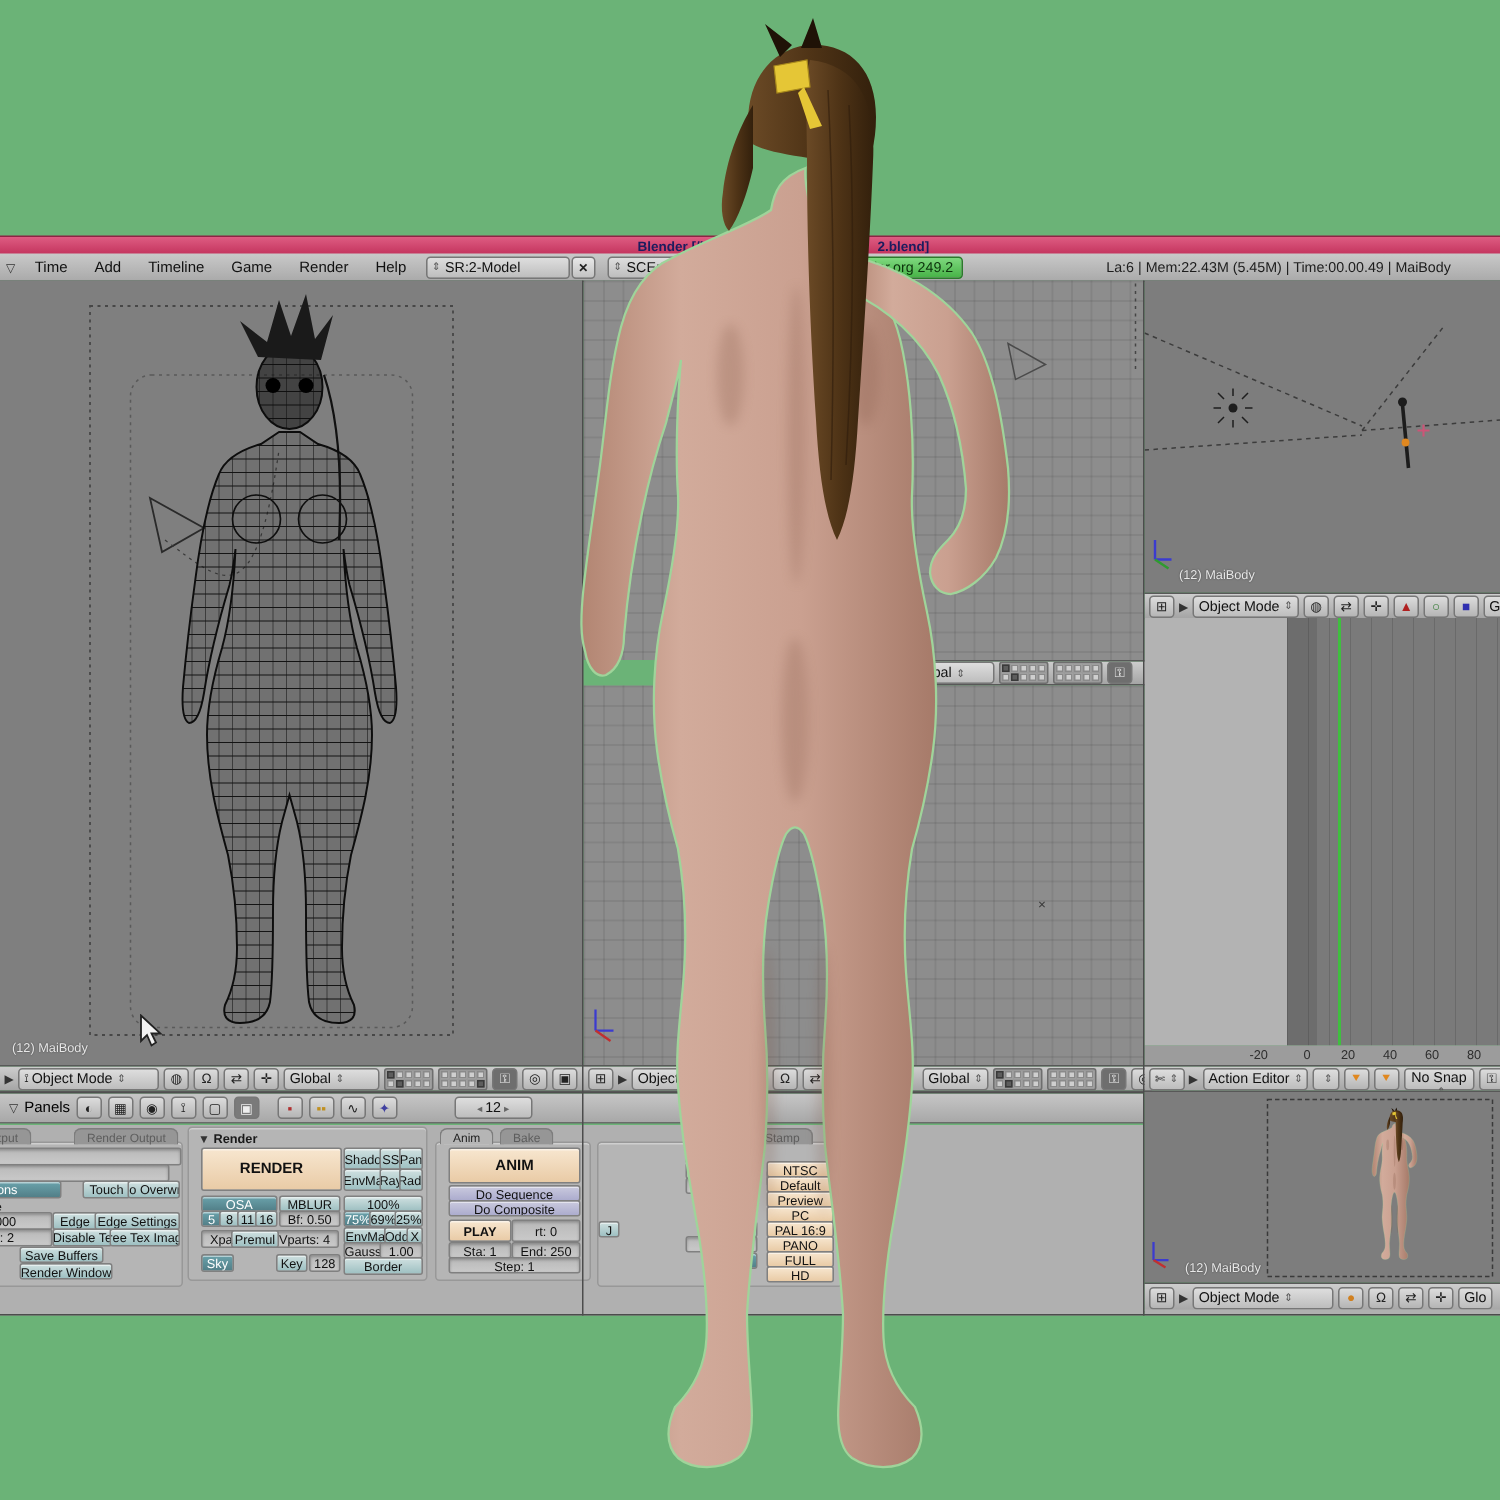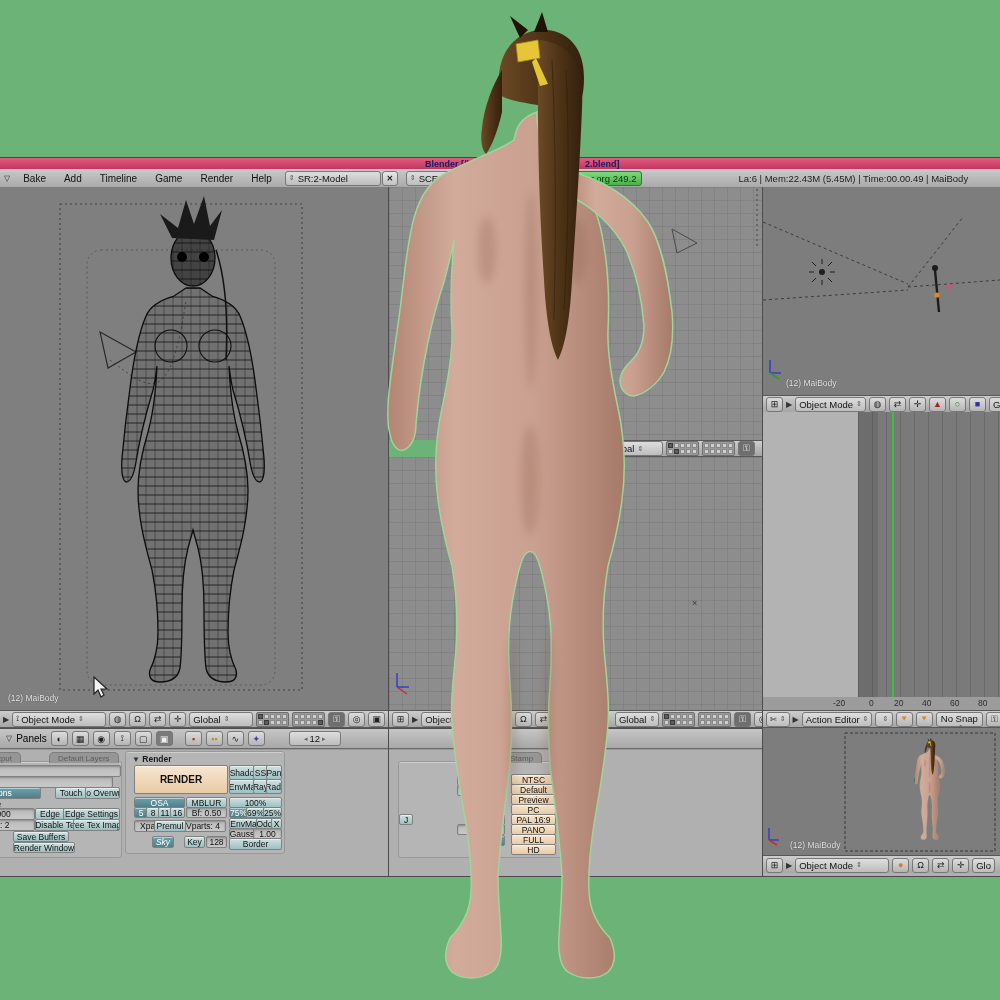--- a/index.html
+++ b/index.html
@@ -73,21 +73,21 @@
 
 <div id="screen">
 
   <div class="abs" id="titlebar">
     <div class="abs title-frag" style="left:425px;">Blender [/home/ha</div>
     <div class="abs title-frag" style="left:585px;">2.blend]</div>
   </div>
 
   <div class="abs" id="menubar">
     <span class="tri" style="padding:0 4px;">▽</span>
-    <span class="menu-item">Bake</span>
+    <span class="menu-item">Time</span>
     <span class="menu-item">Add</span>
     <span class="menu-item">Timeline</span>
     <span class="menu-item">Game</span>
     <span class="menu-item">Render</span>
     <span class="menu-item">Help</span>
     <span class="dd" style="width:88px;margin-left:4px;">
       <span class="pre">⇕</span>
       <span>SR:2-Model</span>
       </span>
     <span class="xbtn">✕</span>
@@ -404,34 +404,34 @@
     <span class="icon-btn">◐</span>
     <span class="icon-btn">▦</span>
     <span class="icon-btn">◉</span>
     <span class="icon-btn">⟟</span>
     <span class="icon-btn">▢</span>
     <span class="icon-btn" style="background:#7a7a7a;color:#eee;">▣</span>
     <span class="icon-btn" style="margin-left:8px;color:#b03030;">▪</span>
     <span class="icon-btn" style="color:#c09020;">▪▪</span>
     <span class="icon-btn">∿</span>
     <span class="icon-btn" style="color:#4040a0;">✦</span>
-    <span class="dd" style="margin-left:20px;width:44px;justify-content:center;">
+    <span class="dd" style="margin-left:34px;width:44px;justify-content:center;">
       <span class="spn-arr">◂</span>
         <span>12</span>
         <span class="spn-arr">▸</span>
       </span>
   </div>
   <div class="abs" id="bw-body"></div>
 
   <div class="panel" style="left:-50px;top:761px;width:170px;height:95px;">
     <span class="ptab" style="left:28px;">
         <span>Output</span>
       </span>
     <span class="ptab" style="left:98px;">
-        <span>Default Layers</span>
+        <span>Render Output</span>
       </span>
     <div class="btn field" style="left:2px;top:3px;width:163px;height:10px;justify-content:flex-start;padding-left:3px;">mp/</div>
     <div class="btn field" style="left:2px;top:14px;width:155px;height:10px;justify-content:flex-start;padding-left:3px;">ackbuf</div>
     <div class="btn teal-act" style="left:2px;top:25px;width:86px;height:10px;">ensions</div>
     <div class="btn" style="left:104px;top:25px;width:30px;height:10px;">Touch</div>
     <div class="btn" style="left:134px;top:25px;width:33px;height:10px;">No Overwrit</div>
     <div class="plain" style="left:4px;top:37px;">o Set Scene</div>
     <div class="btn field" style="left:2px;top:46px;width:80px;height:10px;">er: 0.000</div>
     <div class="btn" style="left:84px;top:46px;width:28px;height:10px;">Edge</div>
     <div class="btn" style="left:112px;top:46px;width:55px;height:10px;">Edge Settings</div>
@@ -465,27 +465,43 @@
     <div class="btn teal-act" style="left:103px;top:55px;width:17px;height:9px;">75%</div>
     <div class="btn" style="left:120px;top:55px;width:17px;height:9px;">69%</div>
     <div class="btn" style="left:137px;top:55px;width:17px;height:9px;">25%</div>
     <div class="btn field" style="left:8px;top:68px;width:44px;height:10px;">Xparts: 4</div>
     <div class="btn field" style="left:54px;top:68px;width:44px;height:10px;">Vparts: 4</div>
     <div class="btn" style="left:103px;top:66px;width:27px;height:9px;">EnvMa</div>
     <div class="btn" style="left:130px;top:66px;width:15px;height:9px;">Odd</div>
     <div class="btn" style="left:145px;top:66px;width:9px;height:9px;">X</div>
     <div class="btn field" style="left:103px;top:76px;width:24px;height:9px;">Gauss</div>
     <div class="btn field" style="left:127px;top:76px;width:27px;height:9px;">1.00</div>
-    <div class="btn teal-act" style="left:26px;top:84px;width:20px;height:10px;font-style:italic;">Sky</div>
+    <div class="btn teal-act" style="left:8px;top:84px;width:20px;height:10px;">Sky</div>
     <div class="btn" style="left:28px;top:68px;width:30px;height:10px;">Premul</div>
     <div class="btn" style="left:58px;top:84px;width:19px;height:10px;">Key</div>
     <div class="btn field" style="left:80px;top:84px;width:19px;height:10px;">128</div>
     <div class="btn" style="left:103px;top:86px;width:51px;height:10px;">Border</div>
   </div>
 
+  <div class="panel" style="left:290px;top:761px;width:102px;height:91px;">
+    <span class="ptab" style="left:2px;background:#b5b5b5;color:#222;">
+        <span>Anim</span>
+      </span>
+    <span class="ptab" style="left:42px;">
+        <span>Bake</span>
+      </span>
+    <div class="btn peach" style="left:8px;top:3px;width:86px;height:22px;font-weight:bold;font-size:10px;">ANIM</div>
+    <div class="btn lav" style="left:8px;top:28px;width:86px;height:9px;">Do Sequence</div>
+    <div class="btn lav" style="left:8px;top:38px;width:86px;height:9px;">Do Composite</div>
+    <div class="btn peach" style="left:8px;top:51px;width:40px;height:13px;font-weight:bold;">PLAY</div>
+    <div class="btn field" style="left:50px;top:51px;width:44px;height:13px;">rt: 0</div>
+    <div class="btn field" style="left:8px;top:66px;width:40px;height:9px;">Sta: 1</div>
+    <div class="btn field" style="left:50px;top:66px;width:44px;height:9px;">End: 250</div>
+    <div class="btn field" style="left:8px;top:76px;width:86px;height:9px;">Step: 1</div>
+  </div>
 
   <div class="panel" style="left:398px;top:761px;width:162px;height:95px;">
     <span class="ptab" style="left:102px;">
         <span>Stamp</span>
       </span>
     <div class="btn field" style="left:58px;top:3px;width:46px;height:9px;"></div>
     <div class="btn field" style="left:58px;top:13px;width:46px;height:9px;">1000</div>
     <div class="btn field" style="left:58px;top:23px;width:46px;height:9px;">00.00</div>
     <div class="btn" style="left:0px;top:52px;width:12px;height:9px;">J</div>
     <div class="btn" style="left:84px;top:52px;width:20px;height:9px;">Crop</div>

